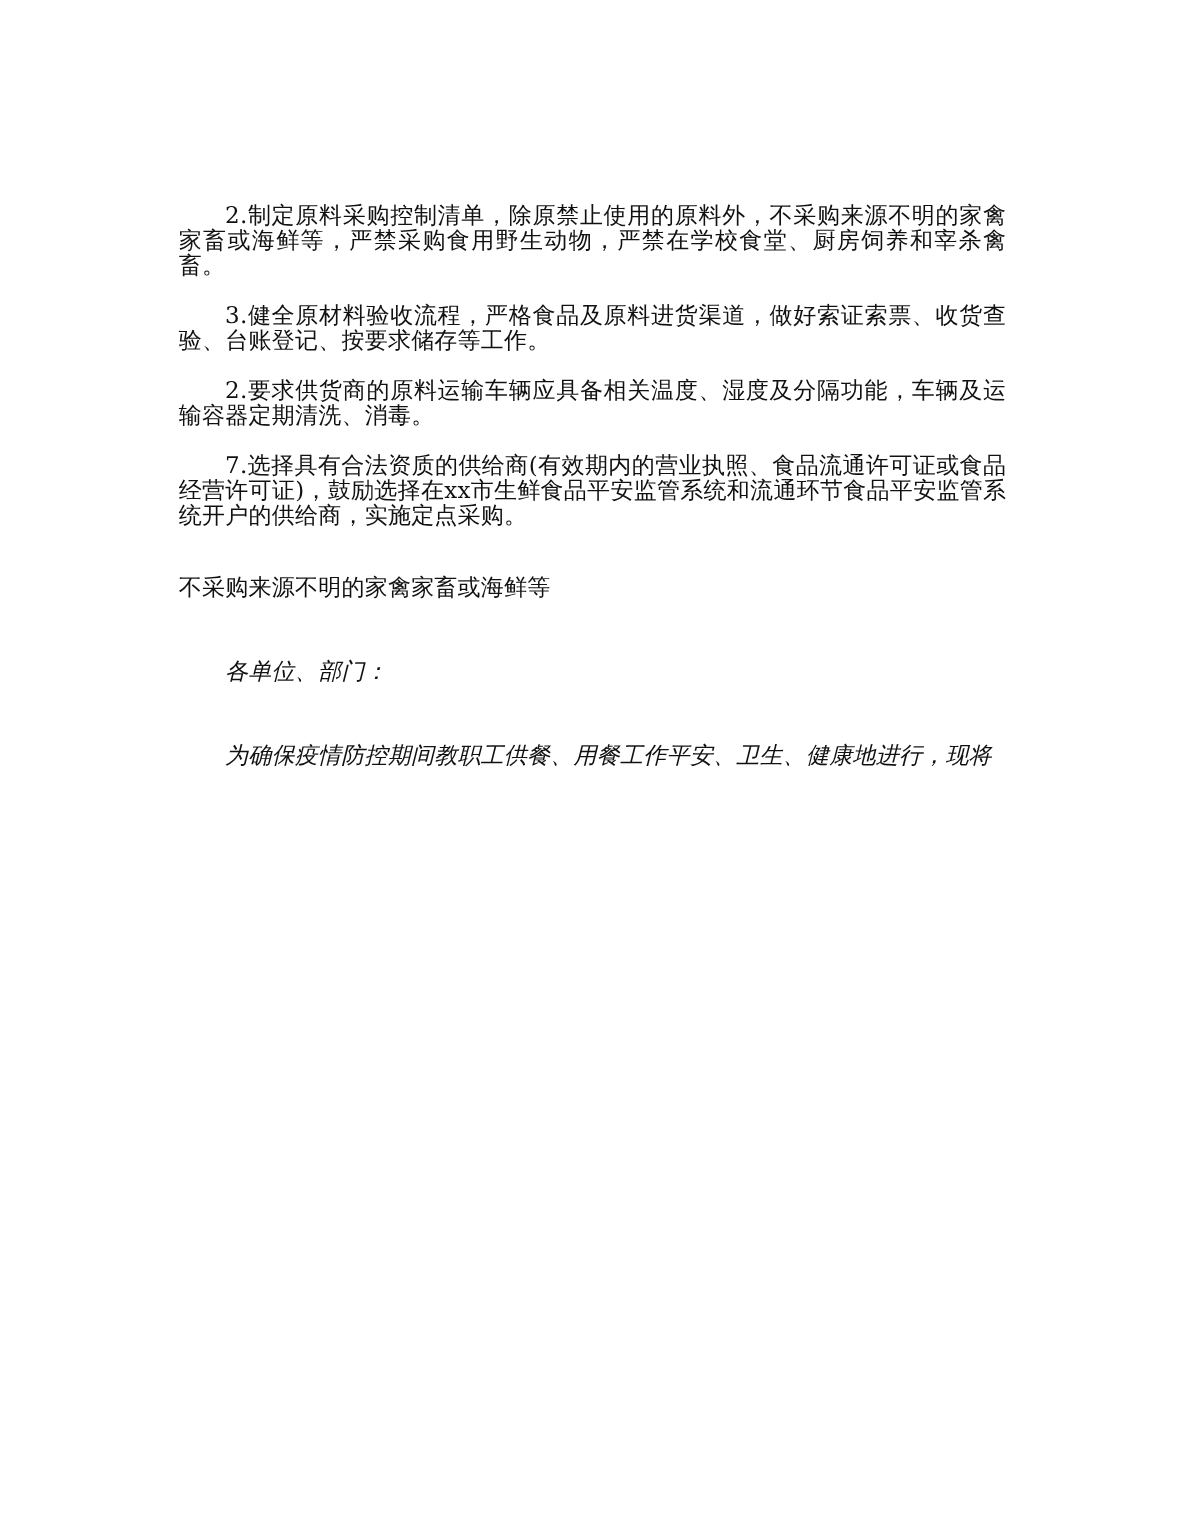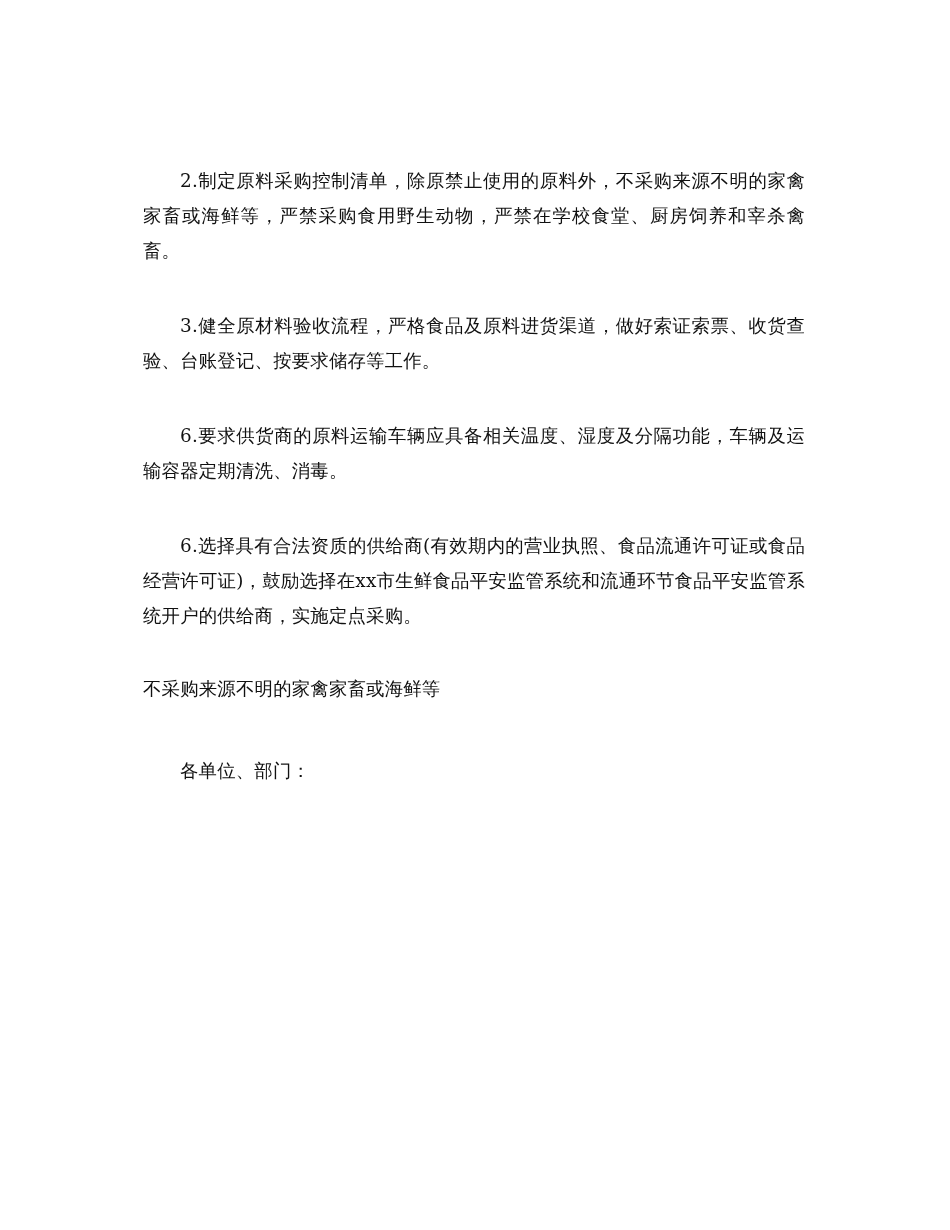--- a/index.html
+++ b/index.html
@@ -16,40 +16,41 @@
       color: #111111;
     }
     .page {
       position: absolute;
       left: 143px;
       top: 163px;
       width: 662px;
     }
     .para {
       font-size: 18.4px;
-      line-height: 35px;
+      line-height: 20px;
       margin: 0;
       text-align: justify;
       text-justify: inter-character;
       word-break: break-all;
       letter-spacing: 0.2px;
     }
     .indent {
       text-indent: 37px;
     }
-    .gap-lg { margin-top: 40px; }
+    .gap-lg { margin-top: 20px; }
     .gap-title { margin-top: 38px; }
-    .gap-xl { margin-top: 47px; }
+    .gap-xl { margin-top: 47px; font-style: italic; }
     .title-line {
       text-indent: 0;
     }
   </style>
 </head>
 <body>
 
 <div class="page">
   <p class="para indent">2.制定原料采购控制清单，除原禁止使用的原料外，不采购来源不明的家禽家畜或海鲜等，严禁采购食用野生动物，严禁在学校食堂、厨房饲养和宰杀禽畜。</p>
   <p class="para indent gap-lg">3.健全原材料验收流程，严格食品及原料进货渠道，做好索证索票、收货查验、台账登记、按要求储存等工作。</p>
-  <p class="para indent gap-lg">6.要求供货商的原料运输车辆应具备相关温度、湿度及分隔功能，车辆及运输容器定期清洗、消毒。</p>
-  <p class="para indent gap-lg">6.选择具有合法资质的供给商(有效期内的营业执照、食品流通许可证或食品经营许可证)，鼓励选择在xx市生鲜食品平安监管系统和流通环节食品平安监管系统开户的供给商，实施定点采购。</p>
+  <p class="para indent gap-lg">2.要求供货商的原料运输车辆应具备相关温度、湿度及分隔功能，车辆及运输容器定期清洗、消毒。</p>
+  <p class="para indent gap-lg">7.选择具有合法资质的供给商(有效期内的营业执照、食品流通许可证或食品经营许可证)，鼓励选择在xx市生鲜食品平安监管系统和流通环节食品平安监管系统开户的供给商，实施定点采购。</p>
   <p class="para title-line gap-title">不采购来源不明的家禽家畜或海鲜等</p>
   <p class="para indent gap-xl">各单位、部门：</p>
+  <p class="para indent gap-xl">为确保疫情防控期间教职工供餐、用餐工作平安、卫生、健康地进行，现将</p>
 </div>
 
 </body></html>

